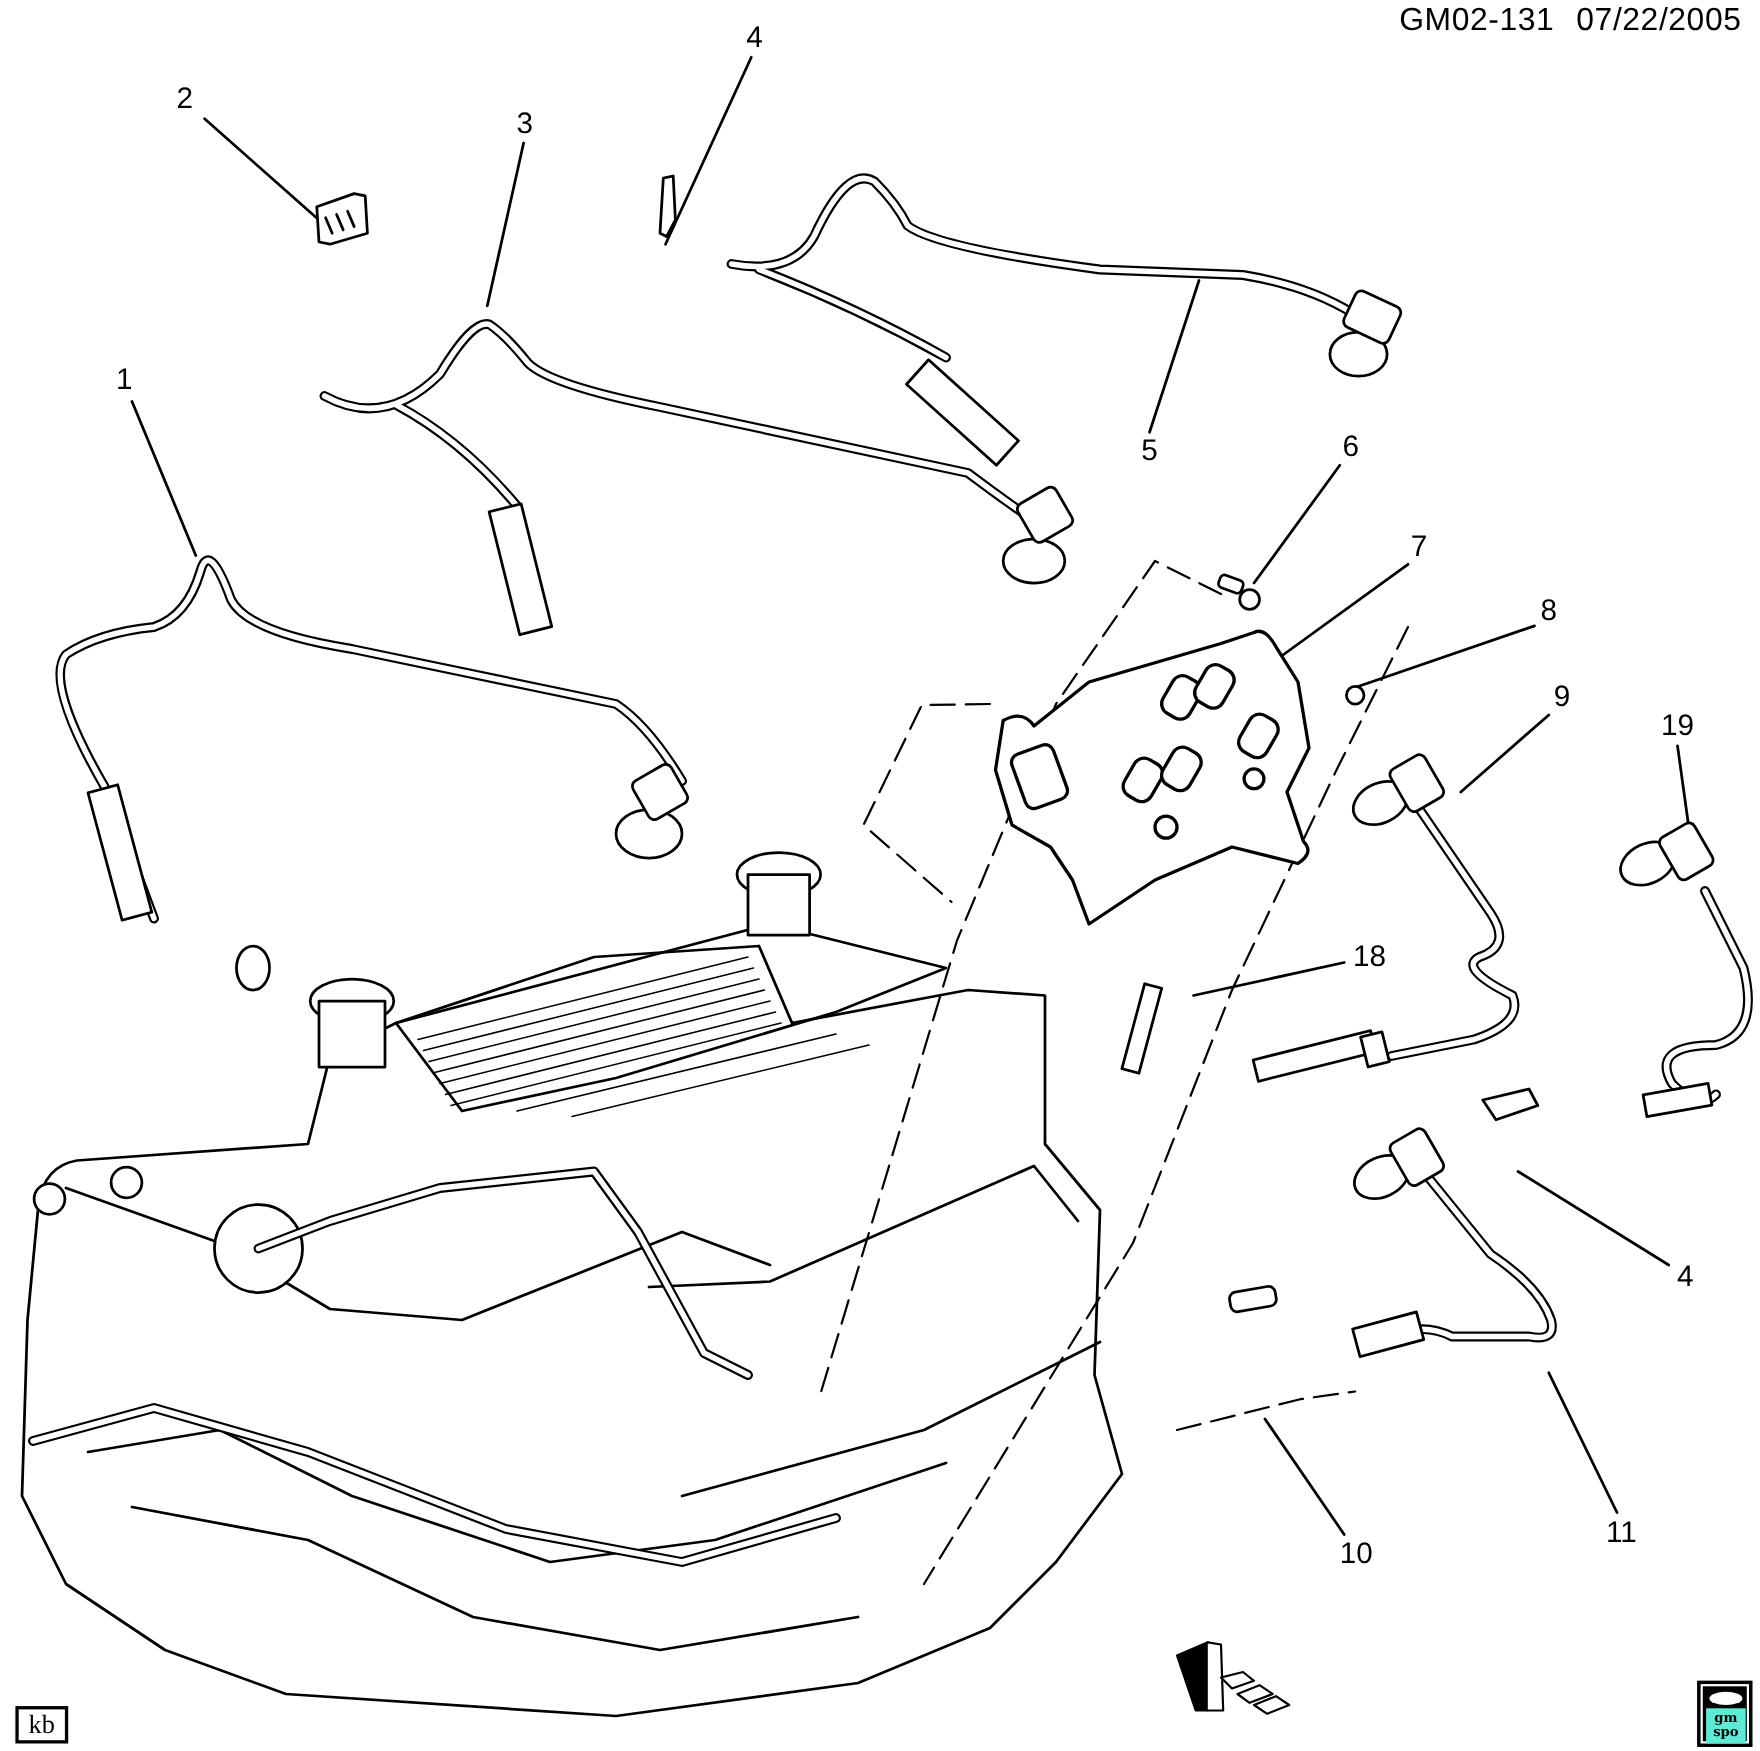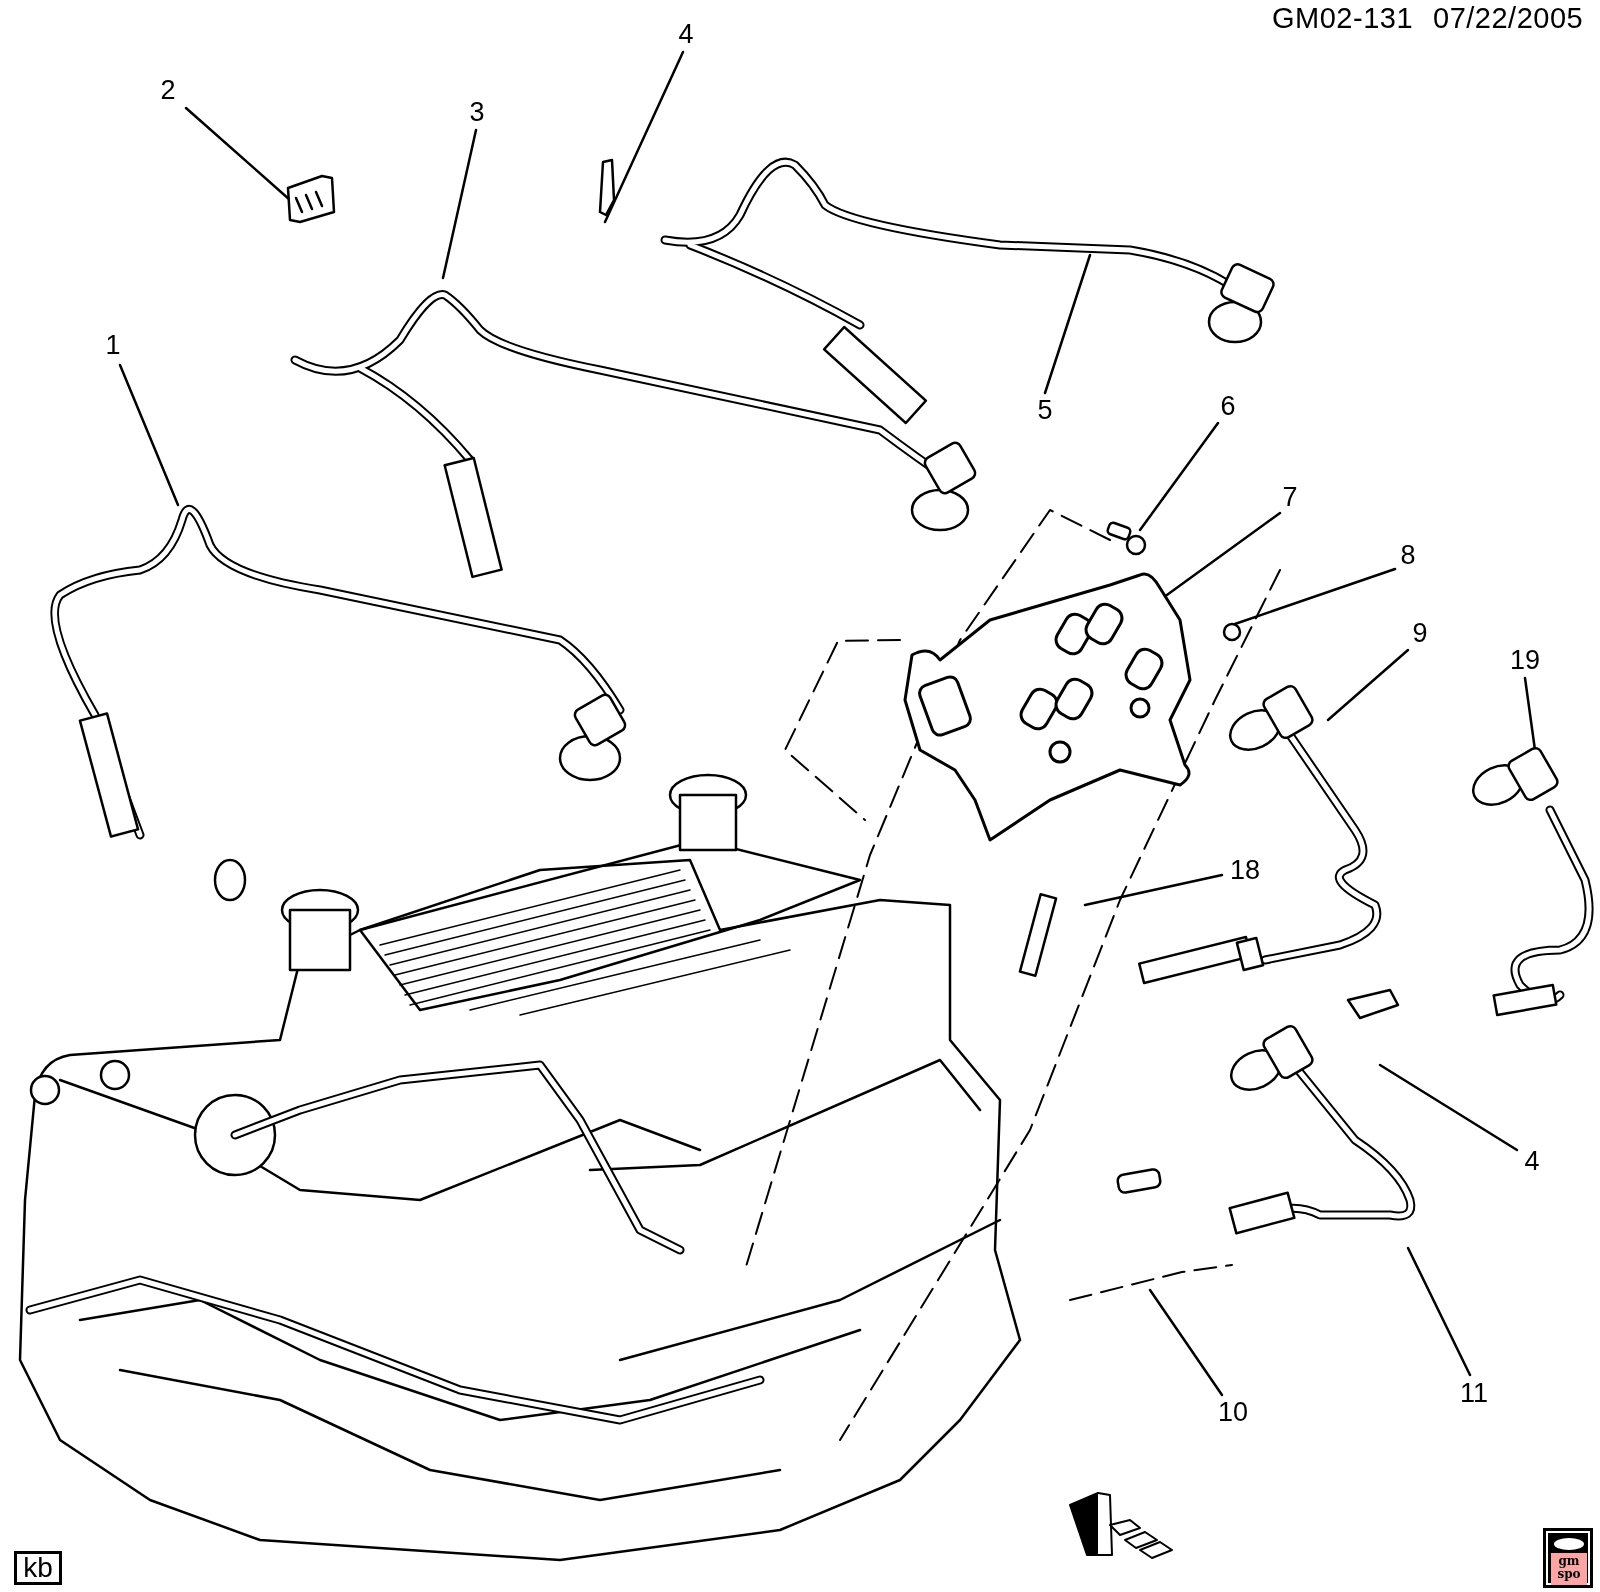--- a/index.html
+++ b/index.html
@@ -4,25 +4,25 @@
   <style>
     html, body { margin: 0; padding: 0; background: #ffffff; }
     body { width: 1600px; height: 1592px; position: relative; overflow: hidden;
            font-family: "Liberation Sans", sans-serif; color: #000; }
     .sheet { position: absolute; left: 0; top: 0; width: 1600px; height: 1592px; }
     svg.art { position: absolute; left: 0; top: 0; }
     .header-id { position: absolute; top: 2px; left: 1272px; font-size: 29px; letter-spacing: 0.5px; white-space: nowrap; }
     .header-id span { margin-right: 20px; margin-top: 25px; }
     .callout { position: absolute; font-size: 27px; line-height: 1; transform: translate(-50%, -50%); white-space: nowrap; }
     .kb-box { position: absolute; left: 14px; top: 1551px; width: 48px; height: 34px; border: 3px solid #000; box-sizing: border-box;
-              display: flex; align-items: center; justify-content: center; font-size: 28px; }
+              display: flex; align-items: center; justify-content: center; font-size: 24px; font-family: Liberation Serif, serif; }
     .gmspo { position: absolute; left: 1543px; top: 1528px; width: 50px; height: 60px; background: #000; box-sizing: border-box;
              border: 2px solid #000; outline: 2px solid #fff; outline-offset: -5px; }
     .gmspo .oval { position: absolute; left: 9px; top: 8px; width: 30px; height: 12px; border-radius: 50%; background: #fff; }
-    .gmspo .txt { position: absolute; left: 6px; top: 23px; width: 36px; height: 32px; background: #fca5a5; color: #000;
+    .gmspo .txt { position: absolute; left: 6px; top: 23px; width: 36px; height: 32px; background: #5eead4; color: #000;
                   font-family: "DejaVu Serif", serif; font-weight: bold; font-size: 12px; line-height: 13px; text-align: center; padding-top: 2px; box-sizing: border-box; }
   </style>
 </head>
 <body>
 
 <div class="sheet">
 
   <div class="header-id">
     <span>GM02-131</span><span>07/22/2005</span>
   </div>

